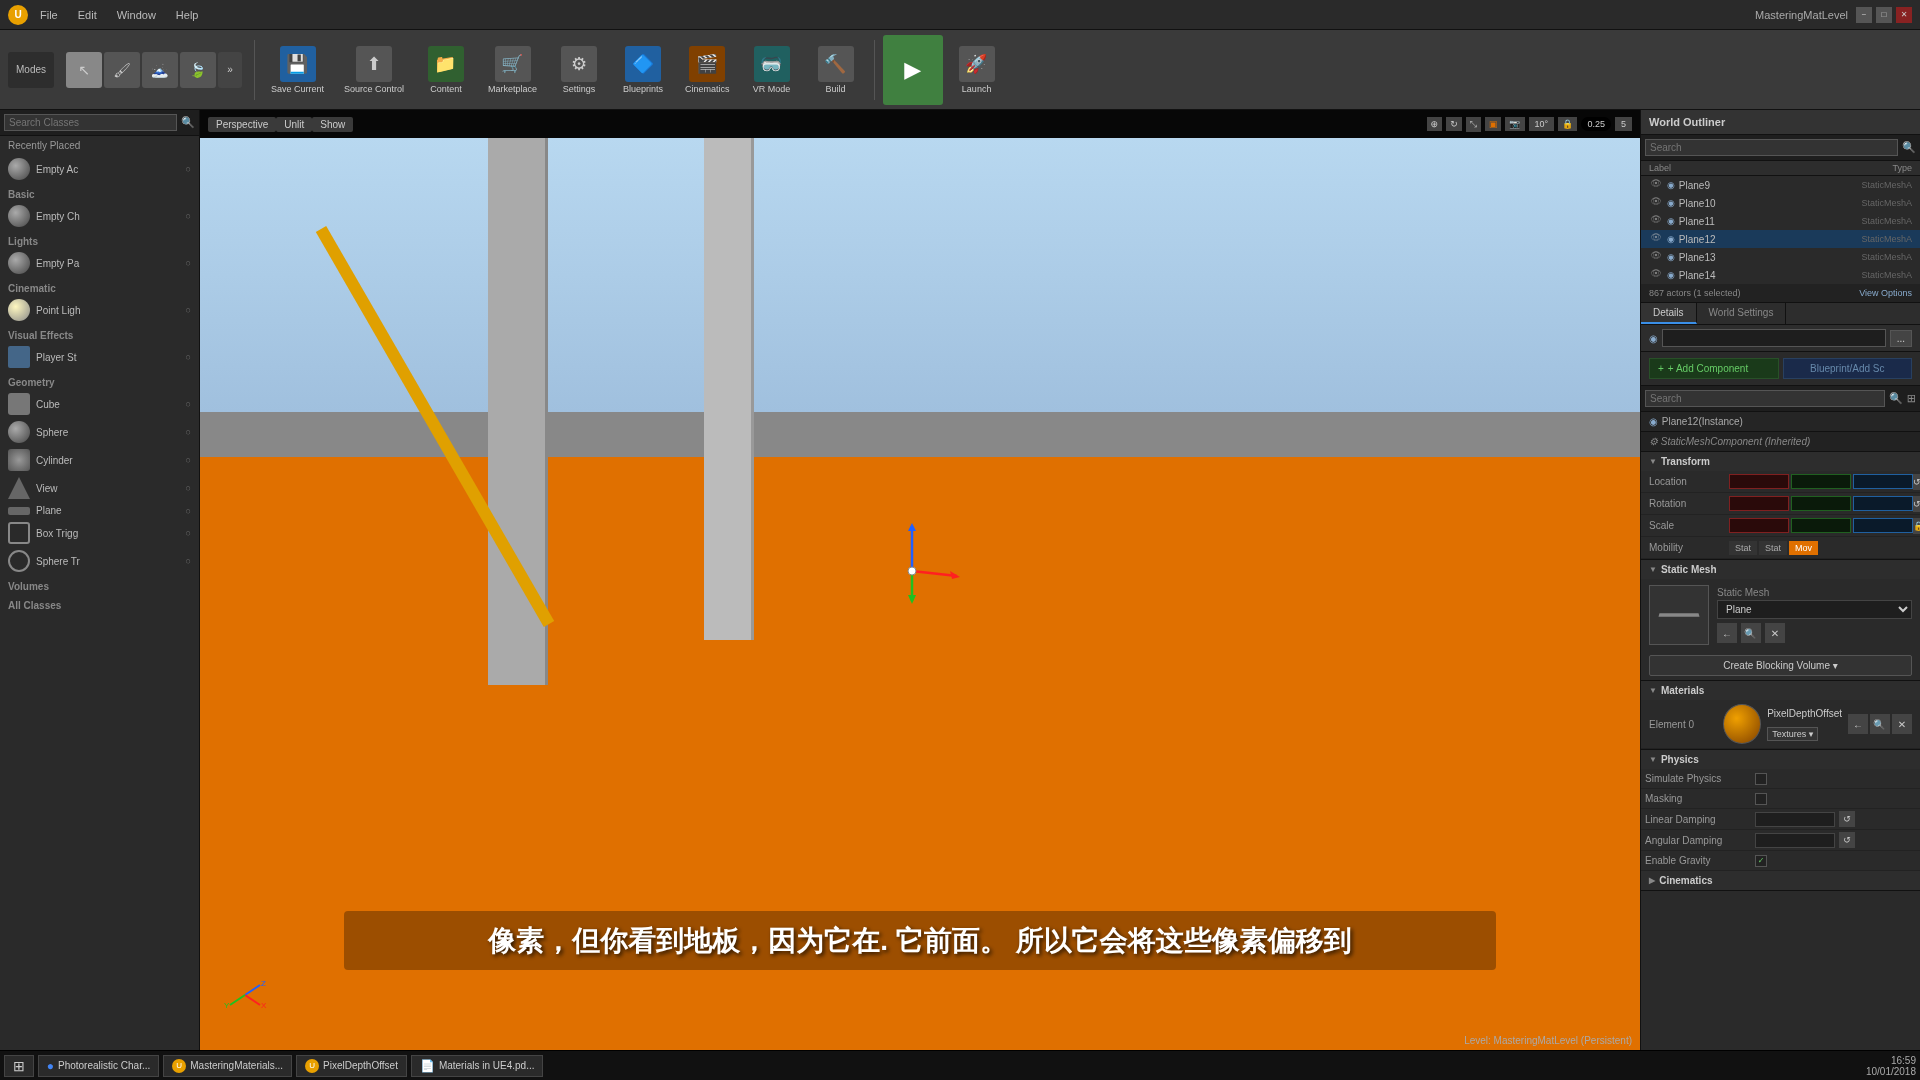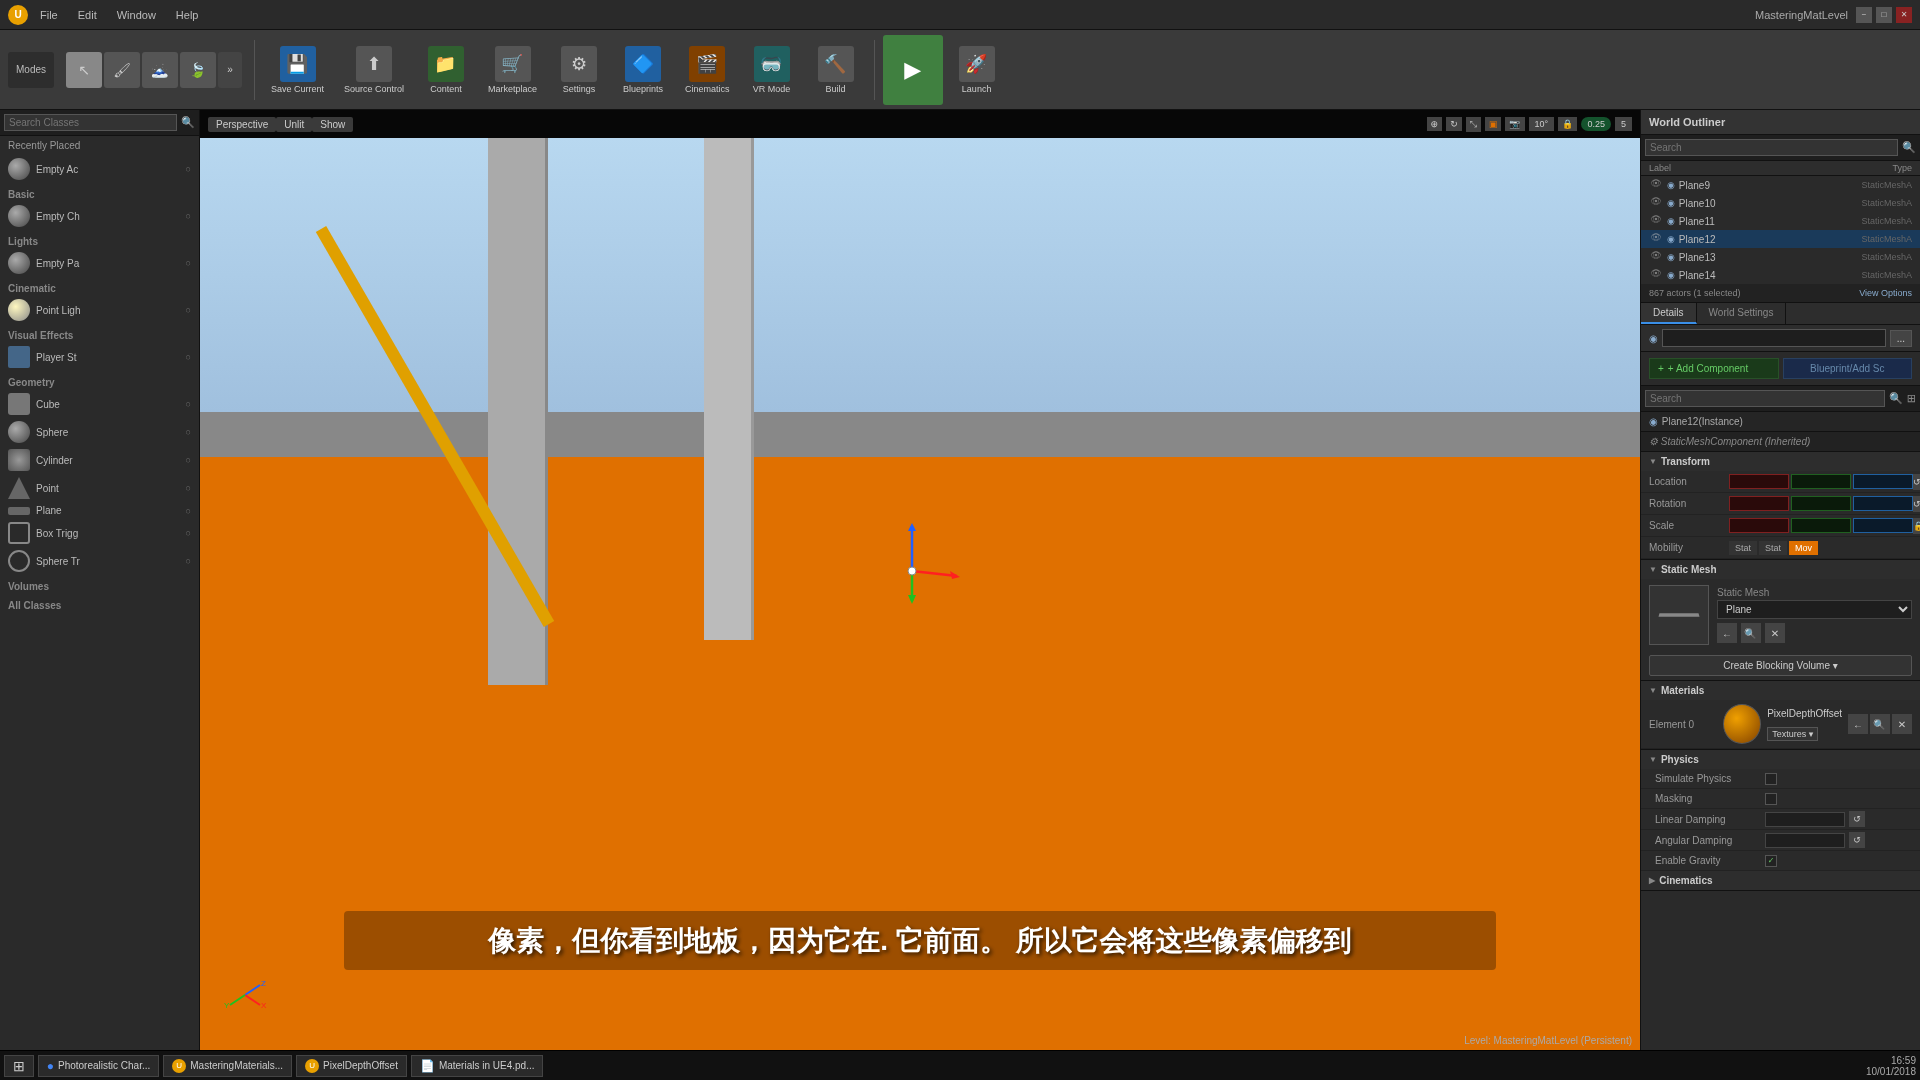--- a/index.html
+++ b/index.html
@@ -101,21 +101,21 @@
     .mesh-action-icon { background: #444; border: none; color: #ccc; width: 20px; height: 20px; font-size: 10px; cursor: pointer; display: flex; align-items: center; justify-content: center; }
 
     
     .material-row { display: flex; align-items: center; padding: 4px 8px; gap: 6px; border-bottom: 1px solid #222; }
     .material-label { font-size: 10px; color: #999; width: 70px; }
     .material-thumb { width: 40px; height: 40px; background: radial-gradient(circle at 35% 35%, #f0a000, #804000); border-radius: 50%; border: 1px solid #555; }
     .material-name { flex: 1; font-size: 10px; color: #ccc; }
     .material-action-icons { display: flex; gap: 2px; }
 
     
-    .physics-row { display: flex; align-items: center; padding: 2px 14px; min-height: 20px; border-bottom: 1px solid #222; }
+    .physics-row { display: flex; align-items: center; padding: 2px 4px; min-height: 20px; border-bottom: 1px solid #222; }
     .physics-label { width: 110px; font-size: 10px; color: #999; }
     .physics-value { flex: 1; font-size: 10px; color: #ccc; display: flex; align-items: center; gap: 4px; }
     .checkbox { width: 12px; height: 12px; border: 1px solid #555; background: #222; display: inline-flex; align-items: center; justify-content: center; }
     .checkbox.checked::after { content: '✓'; font-size: 8px; color: #6c6; }
 
     
     #bottom-area { height: 240px; background: #1e1e1e; border-top: 2px solid #111; display: flex; flex-direction: column; }
     #content-tabs { display: flex; align-items: center; background: #2a2a2a; border-bottom: 1px solid #111; height: 24px; }
     .content-tab { padding: 4px 12px; font-size: 10px; color: #888; cursor: pointer; border-right: 1px solid #111; display: flex; align-items: center; gap: 4px; }
     .content-tab.active { color: #ccc; background: #1e1e1e; border-top: 2px solid #e07000; }
@@ -262,21 +262,21 @@
       <span>Sphere</span>
       <span style="margin-left:auto;font-size:9px;color:#666;">○</span>
     </div>
     <div class="section-item">
       <div class="item-icon sphere-icon" style="background:radial-gradient(ellipse at center, #999, #555);border-radius:3px;"></div>
       <span>Cylinder</span>
       <span style="margin-left:auto;font-size:9px;color:#666;">○</span>
     </div>
     <div class="section-item">
       <div class="item-icon" style="background:#666;clip-path:polygon(50% 0%, 0% 100%, 100% 100%);border-radius:0;"></div>
-      <span>Point</span>
+      <span>View</span>
       <span style="margin-left:auto;font-size:9px;color:#666;">○</span>
     </div>
     <div class="section-item">
       <div class="item-icon" style="background:#666;border-radius:2px;height:8px;width:22px;align-self:center;"></div>
       <span>Plane</span>
       <span style="margin-left:auto;font-size:9px;color:#666;">○</span>
     </div>
     <div class="section-item">
       <div class="item-icon" style="background:transparent;border:2px solid #888;"></div>
       <span>Box Trigg</span>
@@ -297,21 +297,21 @@
       <button class="vp-btn">Unlit</button>
       <button class="vp-btn">Show</button>
       <div style="margin-left:auto;display:flex;align-items:center;gap:4px;">
         <span style="background:#444;padding:2px 4px;font-size:9px;">⊕</span>
         <span style="background:#444;padding:2px 4px;font-size:9px;">↻</span>
         <span style="background:#444;padding:2px 4px;font-size:9px;">⤡</span>
         <span style="background:#444;padding:2px 4px;font-size:9px;color:#e07000;">▣</span>
         <span style="background:#444;padding:2px 4px;font-size:9px;">📷</span>
         <span style="background:#444;padding:2px 6px;font-size:9px;">10°</span>
         <span style="background:#444;padding:2px 4px;font-size:9px;">🔒</span>
-        <span style="background:#14532d;padding:2px 6px;font-size:9px;border-radius:7px;">0.25</span>
+        <span style="background:#000000;padding:2px 6px;font-size:9px;border-radius:7px;">0.25</span>
         <span style="background:#444;padding:2px 6px;font-size:9px;">5</span>
       </div>
     </div>
 
     <div class="viewport-bg">
 
       <div style="position:absolute;top:0;left:0;right:0;height:40%;background:linear-gradient(180deg,#b8d8f0 0%,#98b8d8 100%);"></div>
 
       <div style="position:absolute;top:30%;left:0;right:0;height:70%;background:#888;"></div>
 

